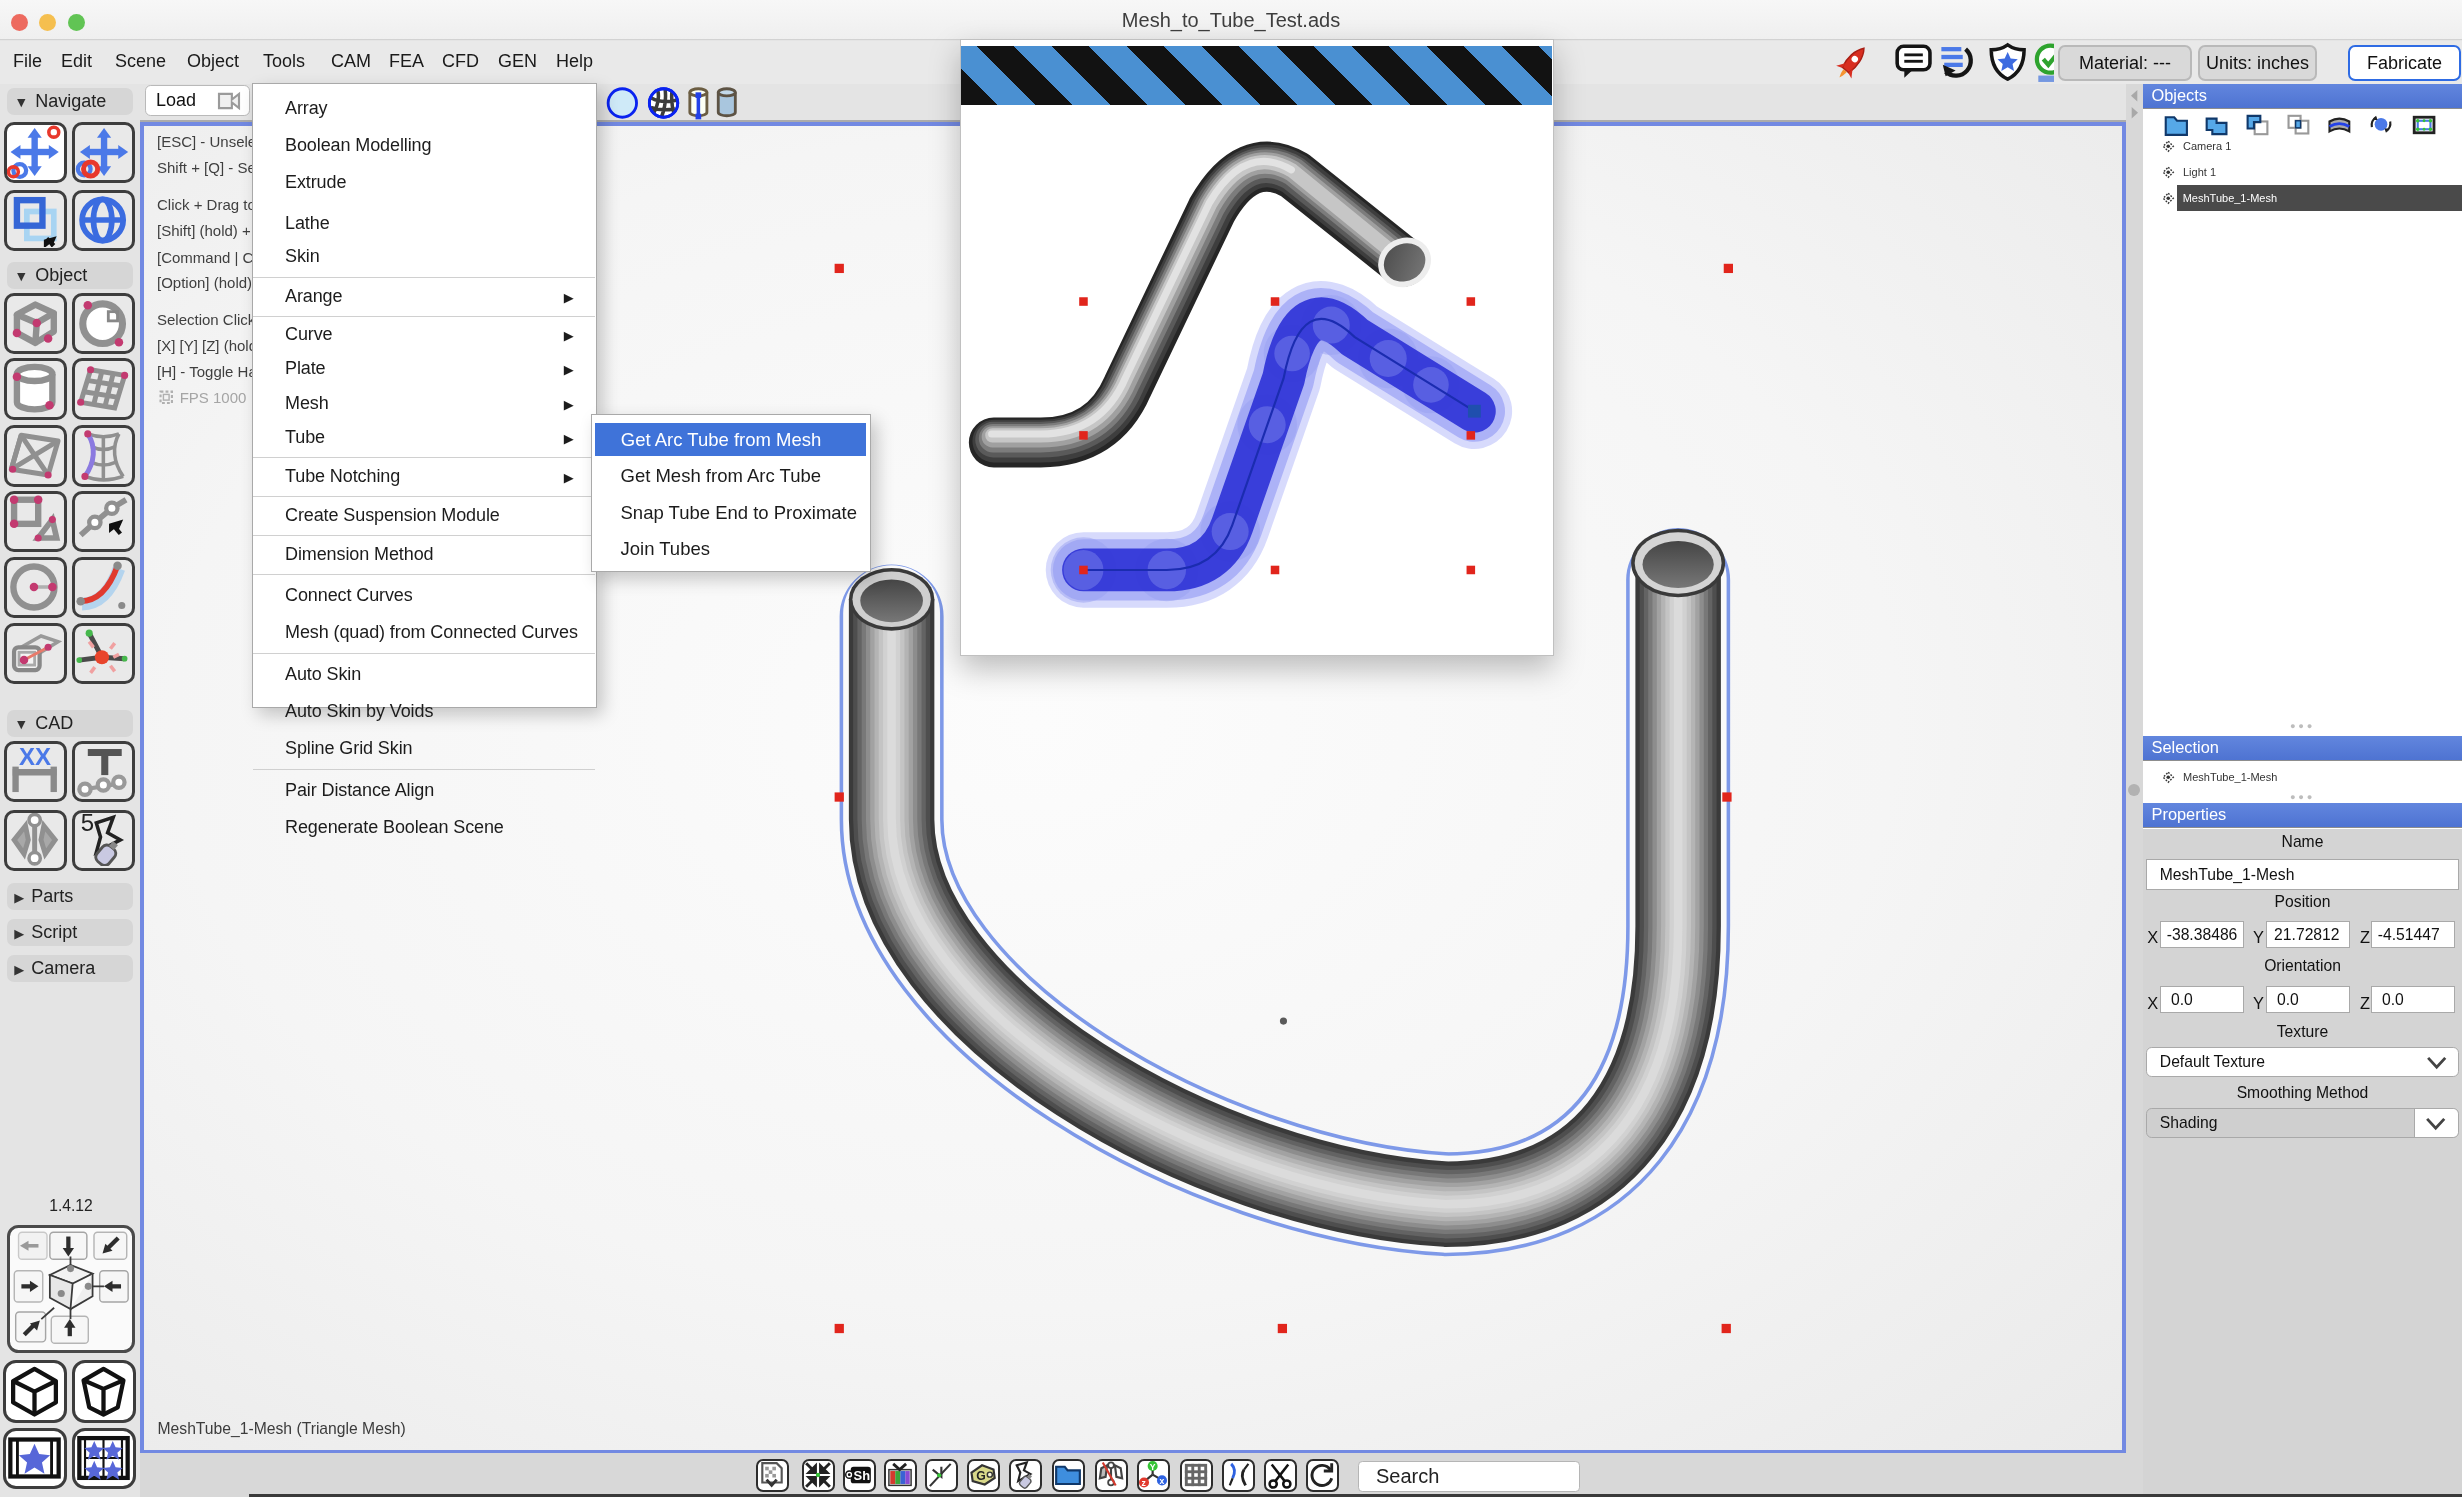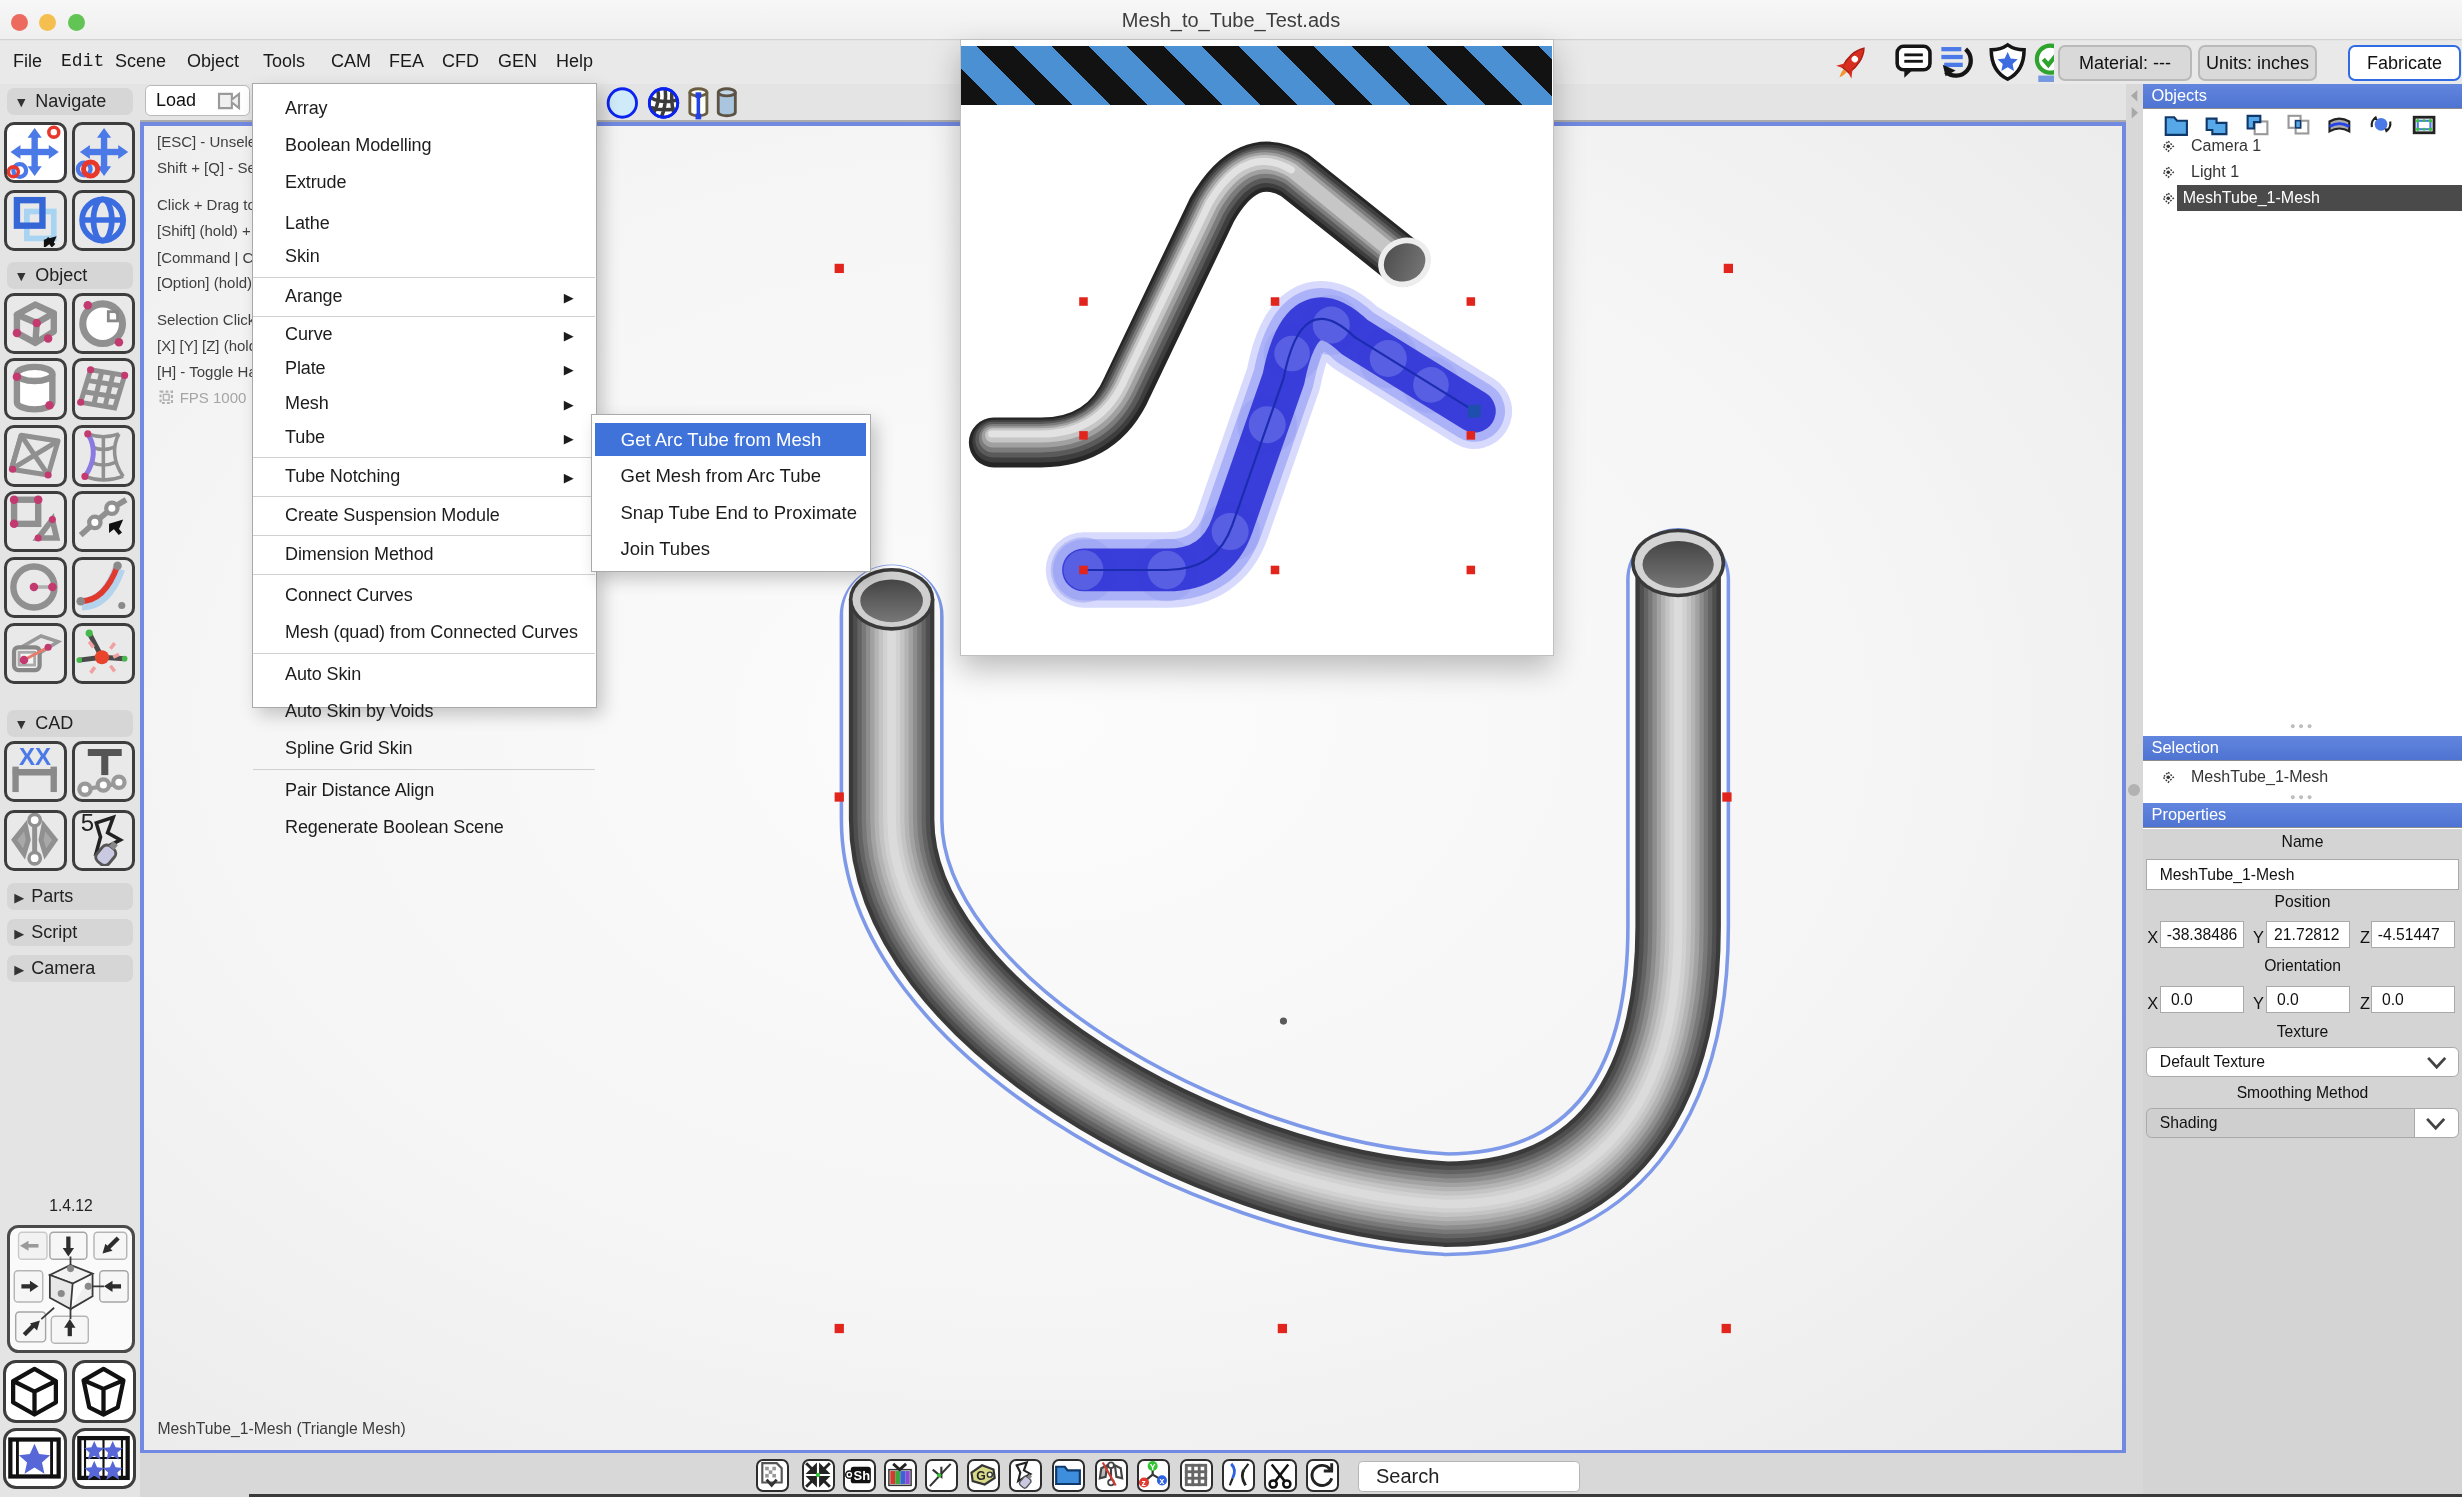--- a/index.html
+++ b/index.html
@@ -38,21 +38,21 @@
     font-size:15px; color:#3f3f3f; height:21.4px; }
 
   
   #rstrip { position:absolute; left:2126px; top:84px; width:17px; height:1414px; background:#d8d8d8; }
   #rpanel { position:absolute; left:2143px; top:84px; width:319px; height:1414px; background:#ffffff; }
   .phead { position:absolute; left:0; width:319px; height:25px;
     background:linear-gradient(#6286de,#4e73d2); color:#fff; font-size:16.4px; line-height:23.5px;
     padding-left:8.5px; border-bottom:1.4px solid #8d8d8d; }
   .dots3 { position:absolute; left:0; width:319px; text-align:center; color:#bdbdbd;
     font-size:9.3px; letter-spacing:2.8px; }
-  .treerow { position:absolute; left:0; width:301px; height:26px; font-size:16px; color:#343434; line-height:26px;padding-left:8px; }
+  .treerow { position:absolute; left:0; width:301px; height:26px; font-size:11px; color:#343434; line-height:26px; }
 
   #props { position:absolute; left:0; top:745px; width:319px; height:668px; background:#d4d4d4; }
   .plabel { position:absolute; width:319px; text-align:center; font-size:15.7px; color:#111; }
   .pinput { position:absolute; background:#fff; border:1.4px solid #a9a9a9; font-size:15.7px;
     color:#111; line-height:27px; white-space:nowrap; overflow:hidden; }
   .xyz { position:absolute; font-size:16.4px; color:#111; }
 
   
   #bottombar { position:absolute; left:140px; top:1453px; width:1986px; height:44px; background:#d8d8d8; }
   .tbtn { position:absolute; top:6.4px; width:33px; height:33px; background:#fff;
@@ -88,21 +88,21 @@
 
   <div id="titlebar">
     <div class="tl" style="left:10.7px; background:#ed6a5f;"></div>
     <div class="tl" style="left:39px; background:#f5bf4f;"></div>
     <div class="tl" style="left:68px; background:#61c454;"></div>
     <div id="title">Mesh_to_Tube_Test.ads</div>
   </div>
 
   <div id="menubar">
     <span class="mitem" style="left:13px;">File</span>
-    <span class="mitem" style="left:61px;font-family:Liberation Mono, monospace;">Edit</span>
+    <span class="mitem" style="left:61px;">Edit</span>
     <span class="mitem" style="left:115px;">Scene</span>
     <span class="mitem" style="left:187px;">Object</span>
     <span class="mitem" style="left:263px;">Tools</span>
     <span class="mitem" style="left:331px;">CAM</span>
     <span class="mitem" style="left:389px;">FEA</span>
     <span class="mitem" style="left:442px;">CFD</span>
     <span class="mitem" style="left:498px;">GEN</span>
     <span class="mitem" style="left:556px;">Help</span>
     <div id="topicons">
       <svg style="position:absolute; left:1833px; top:1.4px;" width="221" height="40" viewBox="0 0 310 56">

